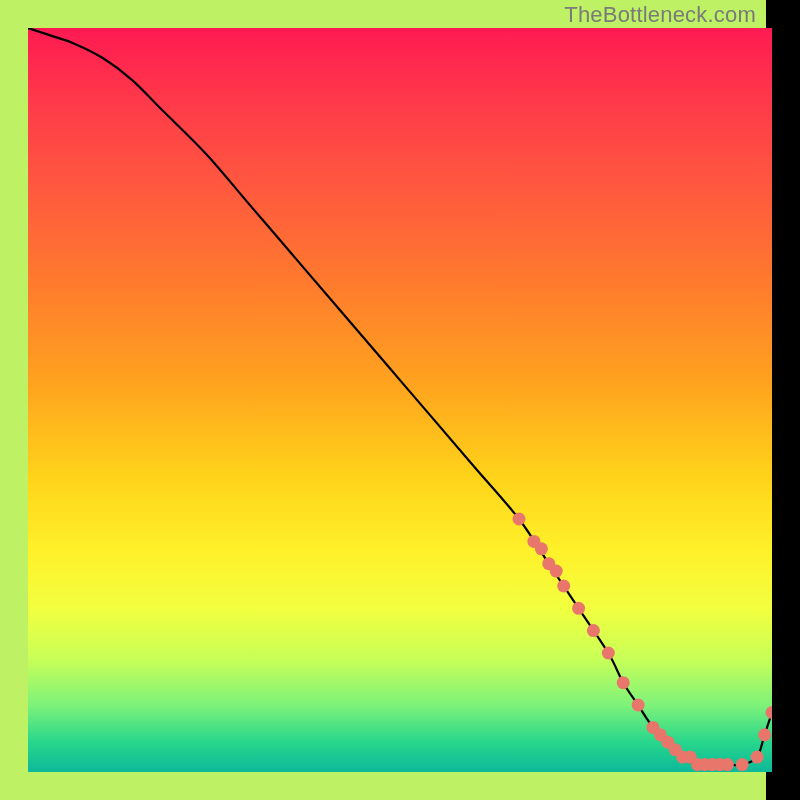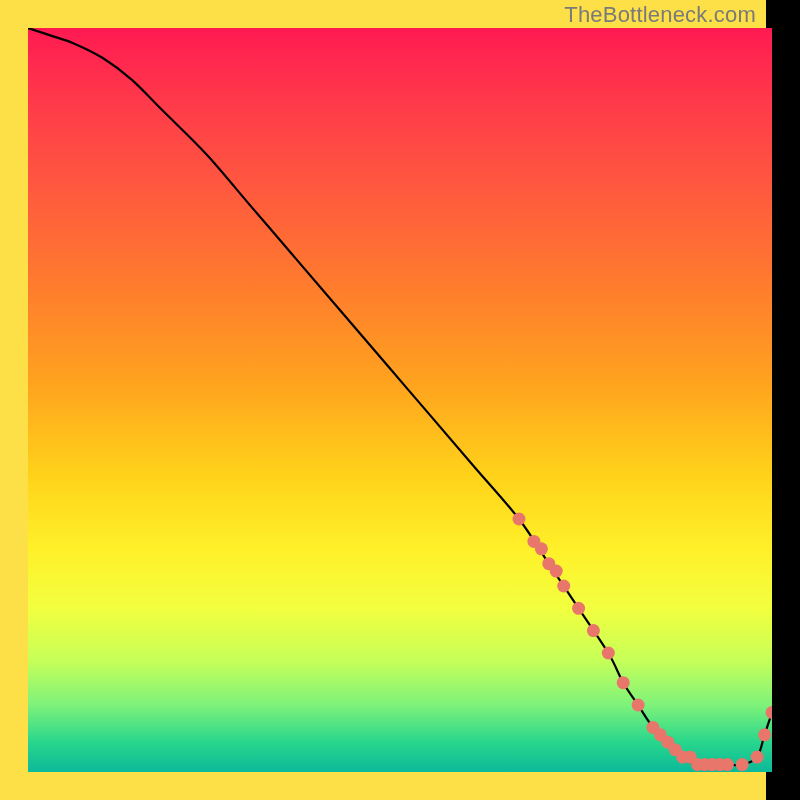--- a/index.html
+++ b/index.html
@@ -8,21 +8,21 @@
     width: 800px;
     height: 800px;
     background: #000;
     overflow: hidden;
     font-family: Arial, Helvetica, sans-serif;
   }
   .frame {
     position: relative;
     width: 766px;
     height: 800px;
-    background: #fde047;
+    background: #bef264;
   }
   .watermark {
     position: absolute;
     top: 2px;
     right: 10px;
     color: #7a7a7a;
     font-size: 22px;
     font-weight: 500;
     letter-spacing: 0.2px;
     z-index: 30;

